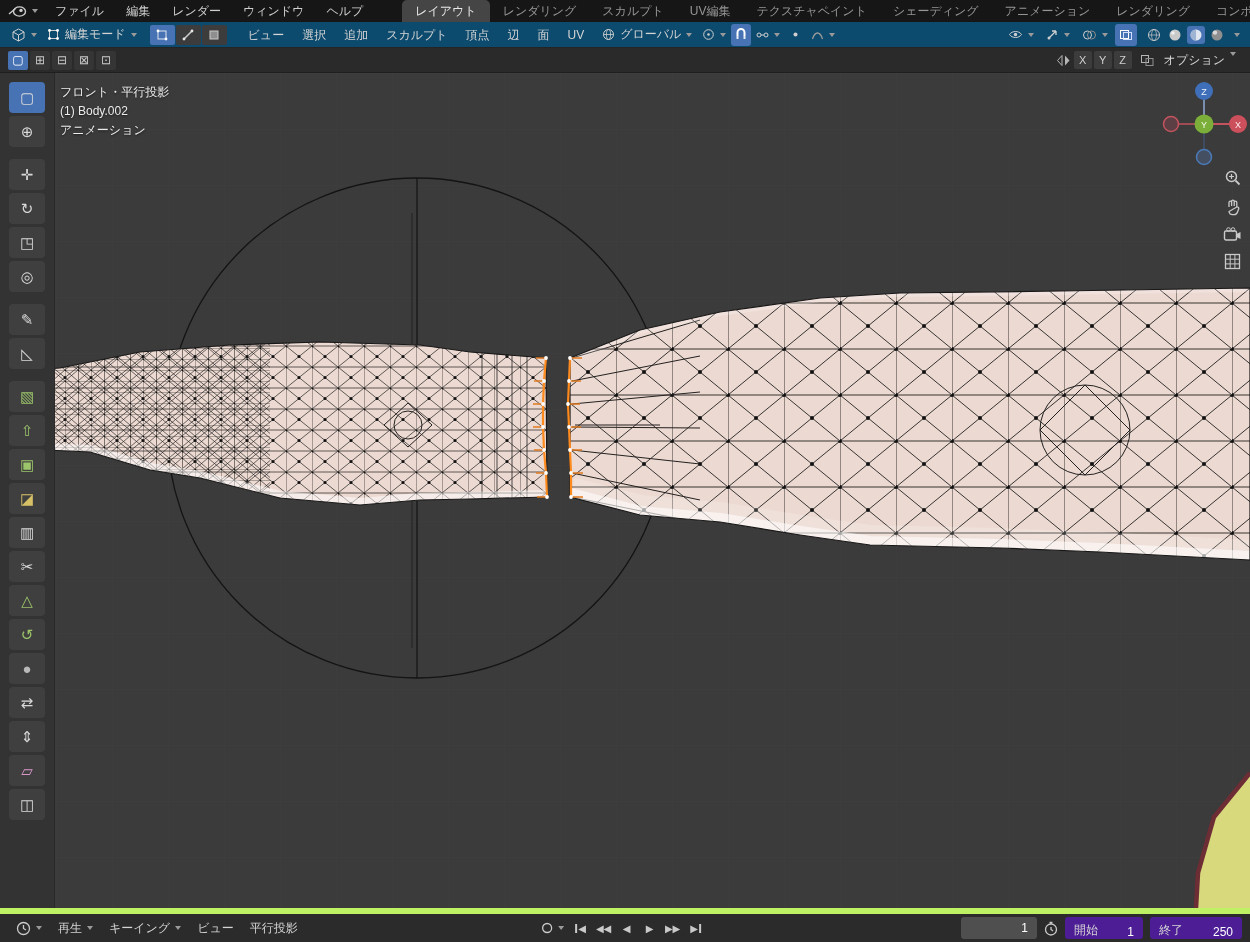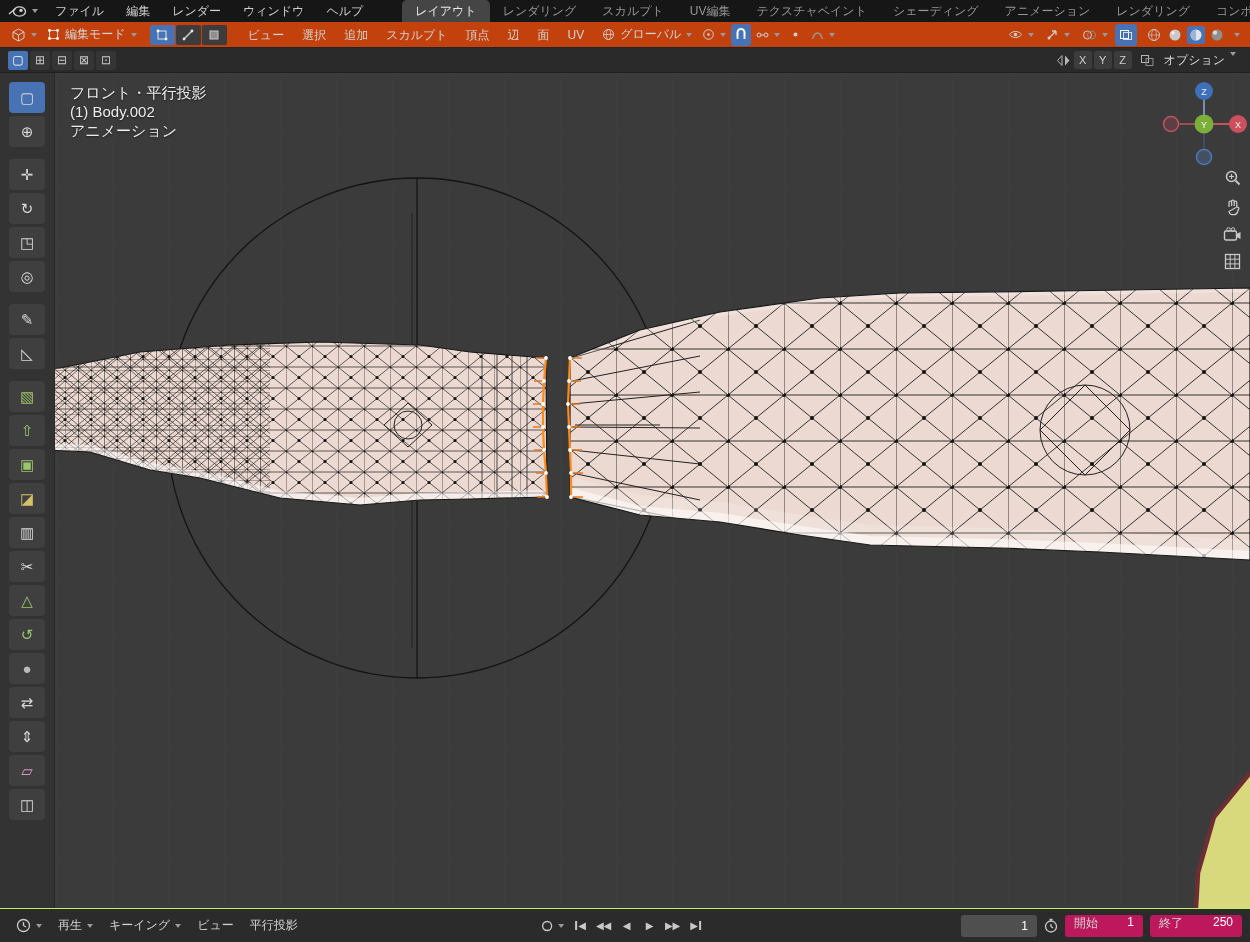--- a/index.html
+++ b/index.html
@@ -13,21 +13,21 @@
   .topbar{position:absolute;top:0;left:0;right:0;height:22px;background:#161616;
     display:flex;align-items:stretch;z-index:40}
   .logo-btn{display:flex;align-items:center;padding:0 6px 0 8px}
   .menus{display:flex;align-items:stretch}
   .menu-item{display:flex;align-items:center;padding:0 11px;color:#cfcfcf;cursor:default;white-space:nowrap}
   .tabs{display:flex;align-items:flex-end;margin-left:28px;flex:1;overflow:hidden}
   .tab{padding:4px 13px 4px;color:#969696;white-space:nowrap;border-radius:5px 5px 0 0;line-height:14px}
   .tab.active{background:#454545;color:#e8e8e8}
 
   
-  .vheader{position:absolute;top:22px;left:0;right:0;height:26px;background:#c2410c;
+  .vheader{position:absolute;top:22px;left:0;right:0;height:26px;background:#0c4a6e;
     border-bottom:1px solid #242424;display:flex;align-items:center;padding:0 6px;z-index:39}
   .hbtn{display:flex;align-items:center;padding:0 5px;height:22px;border-radius:3px;color:#d4d4d4;white-space:nowrap}
   .hbtn .lbl{margin-left:5px}
   .hmenus{display:flex;margin:0 4px}
   .hmenu{padding:0 9px;line-height:26px;color:#d4d4d4;white-space:nowrap}
   .sel-modes{display:flex;gap:1px;margin:0 8px}
   .sm-btn{width:25px;height:20px;background:#3c3c3c;border-radius:2px;display:flex;align-items:center;justify-content:center;border:none}
   .sm-btn.active{background:#4772b3}
   .accent-btn{background:#4772b3}
   .hd-right{margin-left:auto;display:flex;align-items:center;gap:2px;padding-right:4px}
@@ -42,44 +42,44 @@
     color:#c9c9c9;font-size:12px;display:flex;align-items:center;justify-content:center;line-height:1}
   .ts-btn.active{background:#4772b3;color:#fff}
   .ts-right{margin-left:auto;display:flex;align-items:center;gap:3px}
   .axis-btn{width:18px;height:18px;background:#3c3c3c;border:none;border-radius:2px;color:#cfcfcf;
     font-size:11px;display:flex;align-items:center;justify-content:center}
   .opts{display:flex;align-items:flex-start;padding:0 6px;color:#d4d4d4}
 
   
   .viewport{position:absolute;top:73px;left:0;right:0;height:835px;background:#3b3b3b;overflow:hidden}
   .mesh-svg{position:absolute;inset:0;z-index:0}
-  .vp-overlay-text{position:absolute;left:70px;top:10px;z-index:4;color:#ececec;
-    font-size:15px;line-height:19px;text-shadow:0 1px 2px rgba(0,0,0,.55)}
+  .vp-overlay-text{position:absolute;left:60px;top:10px;z-index:4;color:#ececec;
+    font-size:12px;line-height:19px;text-shadow:0 1px 2px rgba(0,0,0,.55)}
   .toolbar{position:absolute;left:0;top:0;bottom:0;width:55px;background:#333333;border-right:1px solid #292929;
     display:flex;flex-direction:column;align-items:center;padding-top:9px;z-index:5}
   .tool-btn{width:36px;height:31px;margin-bottom:3px;background:#3f3f3f;border:none;border-radius:4px;
     display:flex;align-items:center;justify-content:center;font-size:15px;color:#d0d0d0;flex:none}
   .tool-btn.active{background:#4772b3}
   .tool-btn.group-gap{margin-top:9px}
   .t-white{color:#d8d8d8}.t-green{color:#9cc56b}.t-yellow{color:#d6c066}.t-pink{color:#d795c9}.t-gray{color:#b9b9b9}
   .nav-gizmo{position:absolute;top:5px;right:-4px;z-index:6}
   .vp-side-icons{position:absolute;top:96px;right:8px;z-index:6;display:flex;flex-direction:column;gap:11px;align-items:center}
 
   
-  .timeline{position:absolute;left:0;right:0;top:908px;height:34px;background:#2b2b2b;border-top:1px solid #bef264;
+  .timeline{position:absolute;left:0;right:0;top:908px;height:34px;background:#2b2b2b;border-top:6px solid #bef264;
     display:flex;align-items:center;padding:0 8px;z-index:40}
   .tl-dd{display:flex;align-items:center;padding:0 8px;white-space:nowrap;color:#d4d4d4}
   .tl-center{position:absolute;left:50%;transform:translateX(-52%);display:flex;align-items:center;gap:2px}
   .pb{height:22px;min-width:21px;background:transparent;border:none;color:#c9c9c9;display:flex;
     align-items:center;justify-content:center;font-size:10px;gap:1px;padding:0 2px}
   .pb .bar{width:2px;height:9px;background:#c9c9c9;display:inline-block}
   .tl-right{margin-left:auto;display:flex;align-items:center;gap:7px}
   .frame-field{width:76px;height:22px;background:#4f4f4f;border-radius:3px;display:flex;align-items:center;
     justify-content:flex-end;padding:0 9px;color:#fff}
-  .range-field{height:22px;background:#be185d;border-radius:3px;display:flex;align-items:flex-start;padding:0 9px;gap:12px}
+  .range-field{height:22px;background:#4c1d95;border-radius:3px;display:flex;align-items:flex-end;padding:0 9px;gap:12px}
   .range-field .val{color:#fff}
 </style>
 </head>
 <body>
 
 <div class="topbar">
   <span class="logo-btn">
     <svg width="19" height="13" viewBox="0 0 19 13">
       <ellipse cx="11.5" cy="6.5" rx="6" ry="4.6" fill="none" stroke="#cfcfcf" stroke-width="1.4"></ellipse>
       <circle cx="13" cy="5.4" r="1.7" fill="#cfcfcf"></circle>

